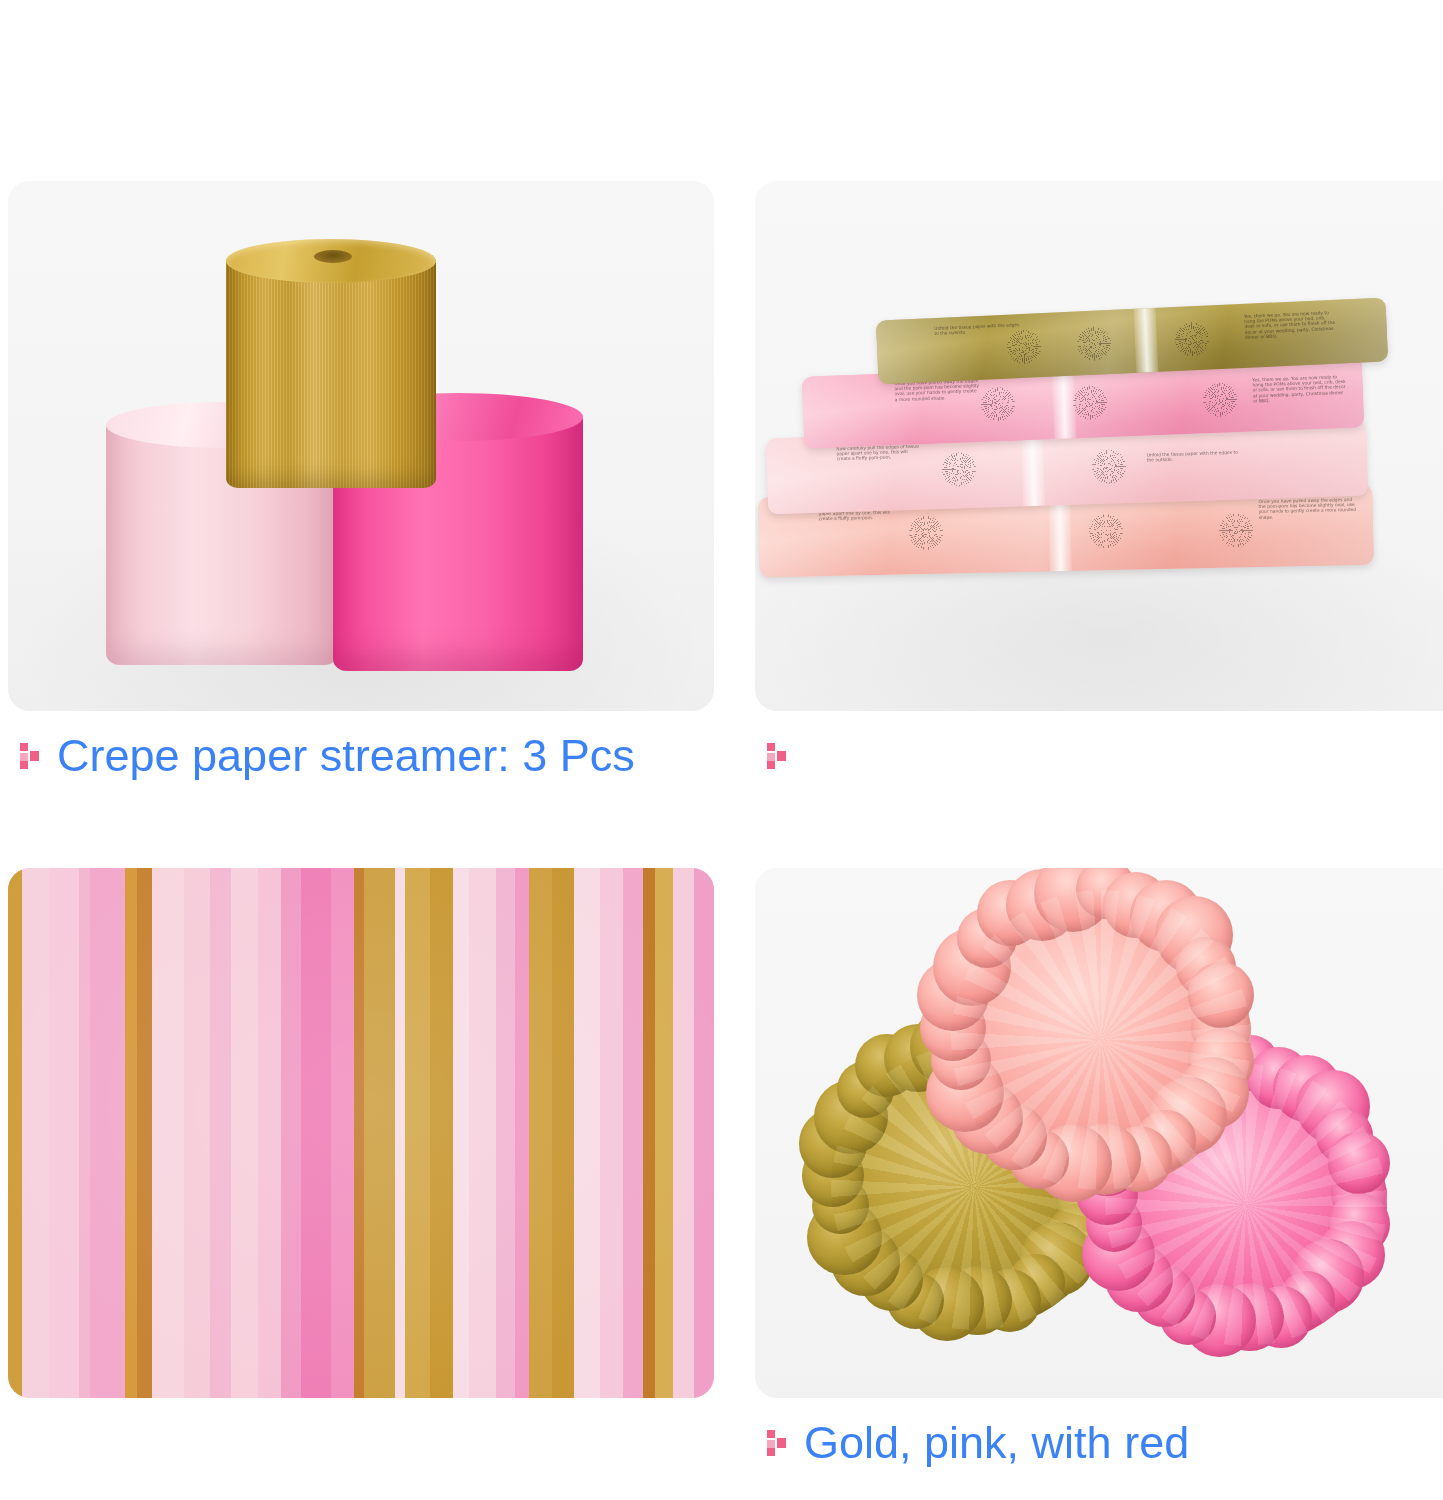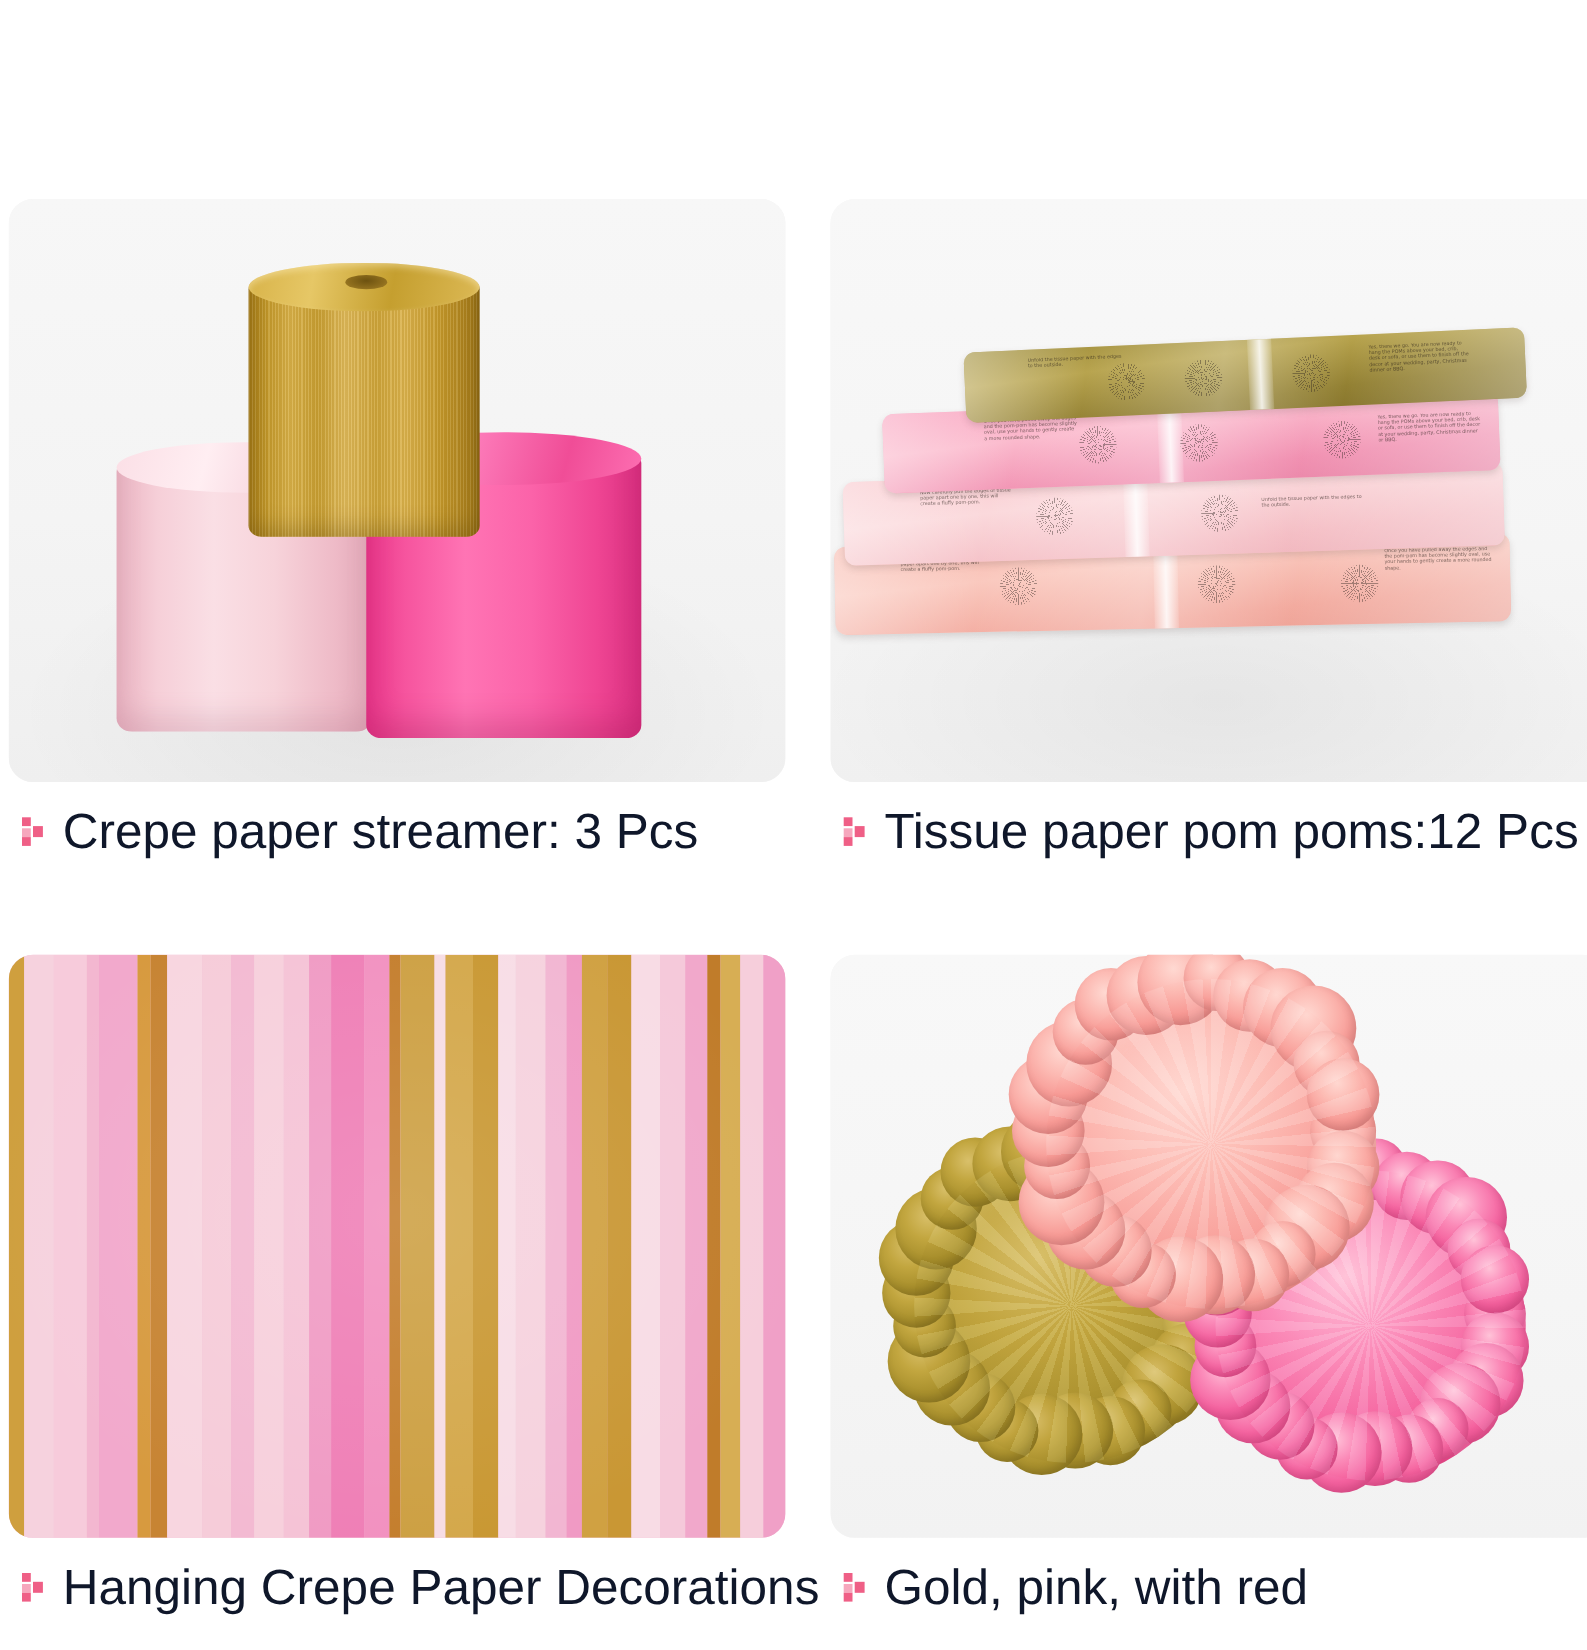--- a/index.html
+++ b/index.html
@@ -93,21 +93,21 @@
   }
   .bullet i.b1 { left: 0;  top: 0;   width: 8px; height: 8px; }
   .bullet i.b2 { left: 0;  top: 10px;width: 8px; height: 8px; opacity: .55; }
   .bullet i.b3 { left: 10px; top: 8px; width: 9px; height: 10px; }
   .bullet i.b4 { left: 0;  top: 18px;width: 8px; height: 8px; }
 
   .caption-text {
     font-family: "Liberation Sans", sans-serif;
     font-size: 45px;
     font-weight: 400;
-    color: #0f172a;
+    color: #3b82f6;
     white-space: nowrap;
     letter-spacing: 0px;
   }
 
   
   .ph-rolls { background: #f4f4f4; }
   .ph-rolls .floor {
     position: absolute; left: 0; right: 0; top: 0; bottom: 0;
     background:
       radial-gradient(ellipse 70% 45% at 50% 88%, rgba(0,0,0,0.055), rgba(0,0,0,0) 70%),
@@ -377,21 +377,20 @@
         </div>
       </div>
 
       <div class="caption">
         <span class="bullet">
           <i class="b1"></i>
             <i class="b2"></i>
             <i class="b3"></i>
             <i class="b4"></i>
         </span>
-        <span class="caption-text">Tissue paper pom poms:12 Pcs</span>
       </div>
     </div>
 
     <div class="cell col-l row-b">
       <div class="photo ph-streamers">
         <div class="stripes">
             <span class="gold" style="flex: 0 0 2.01005%; background: rgb(207, 159, 62);"></span>
             <span style="flex: 0 0 3.76884%; background: rgb(246, 210, 222);"></span>
             <span style="flex: 0 0 4.27136%; background: rgb(247, 203, 219);"></span>
             <span style="flex: 0 0 1.50754%; background: rgb(243, 183, 208);"></span>
@@ -421,29 +420,20 @@
             <span style="flex: 0 0 3.26633%; background: rgb(245, 201, 218);"></span>
             <span style="flex: 0 0 2.76382%; background: rgb(241, 168, 203);"></span>
             <span class="gold" style="flex: 0 0 1.75879%; background: rgb(192, 124, 42);"></span>
             <span class="gold" style="flex: 0 0 2.51256%; background: rgb(215, 174, 84);"></span>
             <span style="flex: 0 0 3.01508%; background: rgb(246, 206, 219);"></span>
             <span style="flex: 0 0 2.76382%; background: rgb(240, 160, 199);"></span>
           </div>
         <div class="vig"></div>
       </div>
 
-      <div class="caption">
-        <span class="bullet">
-          <i class="b1"></i>
-            <i class="b2"></i>
-            <i class="b3"></i>
-            <i class="b4"></i>
-        </span>
-        <span class="caption-text">Hanging Crepe Paper Decorations</span>
-      </div>
     </div>
 
     <div class="cell col-r row-b">
       <div class="photo ph-poms">
         <div class="floor"></div>
 
         <div class="pom pom-gold">
             <div class="lobes">
               <b style="width: 57.2px; height: 57.2px; left: 240.24px; top: 114.4px; background-image: radial-gradient(circle at 40% 34%, rgb(217, 192, 106) 0%, rgb(194, 166, 63) 32%, rgb(168, 143, 44) 62%, rgb(148, 125, 34) 84%, rgb(132, 112, 28) 100%); box-shadow: rgba(0, 0, 0, 0.12) -3px -4px 8px inset;"></b>
               <b style="width: 62.92px; height: 62.92px; left: 237.333px; top: 142.545px; background-image: radial-gradient(circle at 40% 34%, rgb(217, 192, 106) 0%, rgb(194, 166, 63) 32%, rgb(168, 143, 44) 62%, rgb(148, 125, 34) 84%, rgb(132, 112, 28) 100%); box-shadow: rgba(0, 0, 0, 0.12) -3px -4px 8px inset;"></b>

